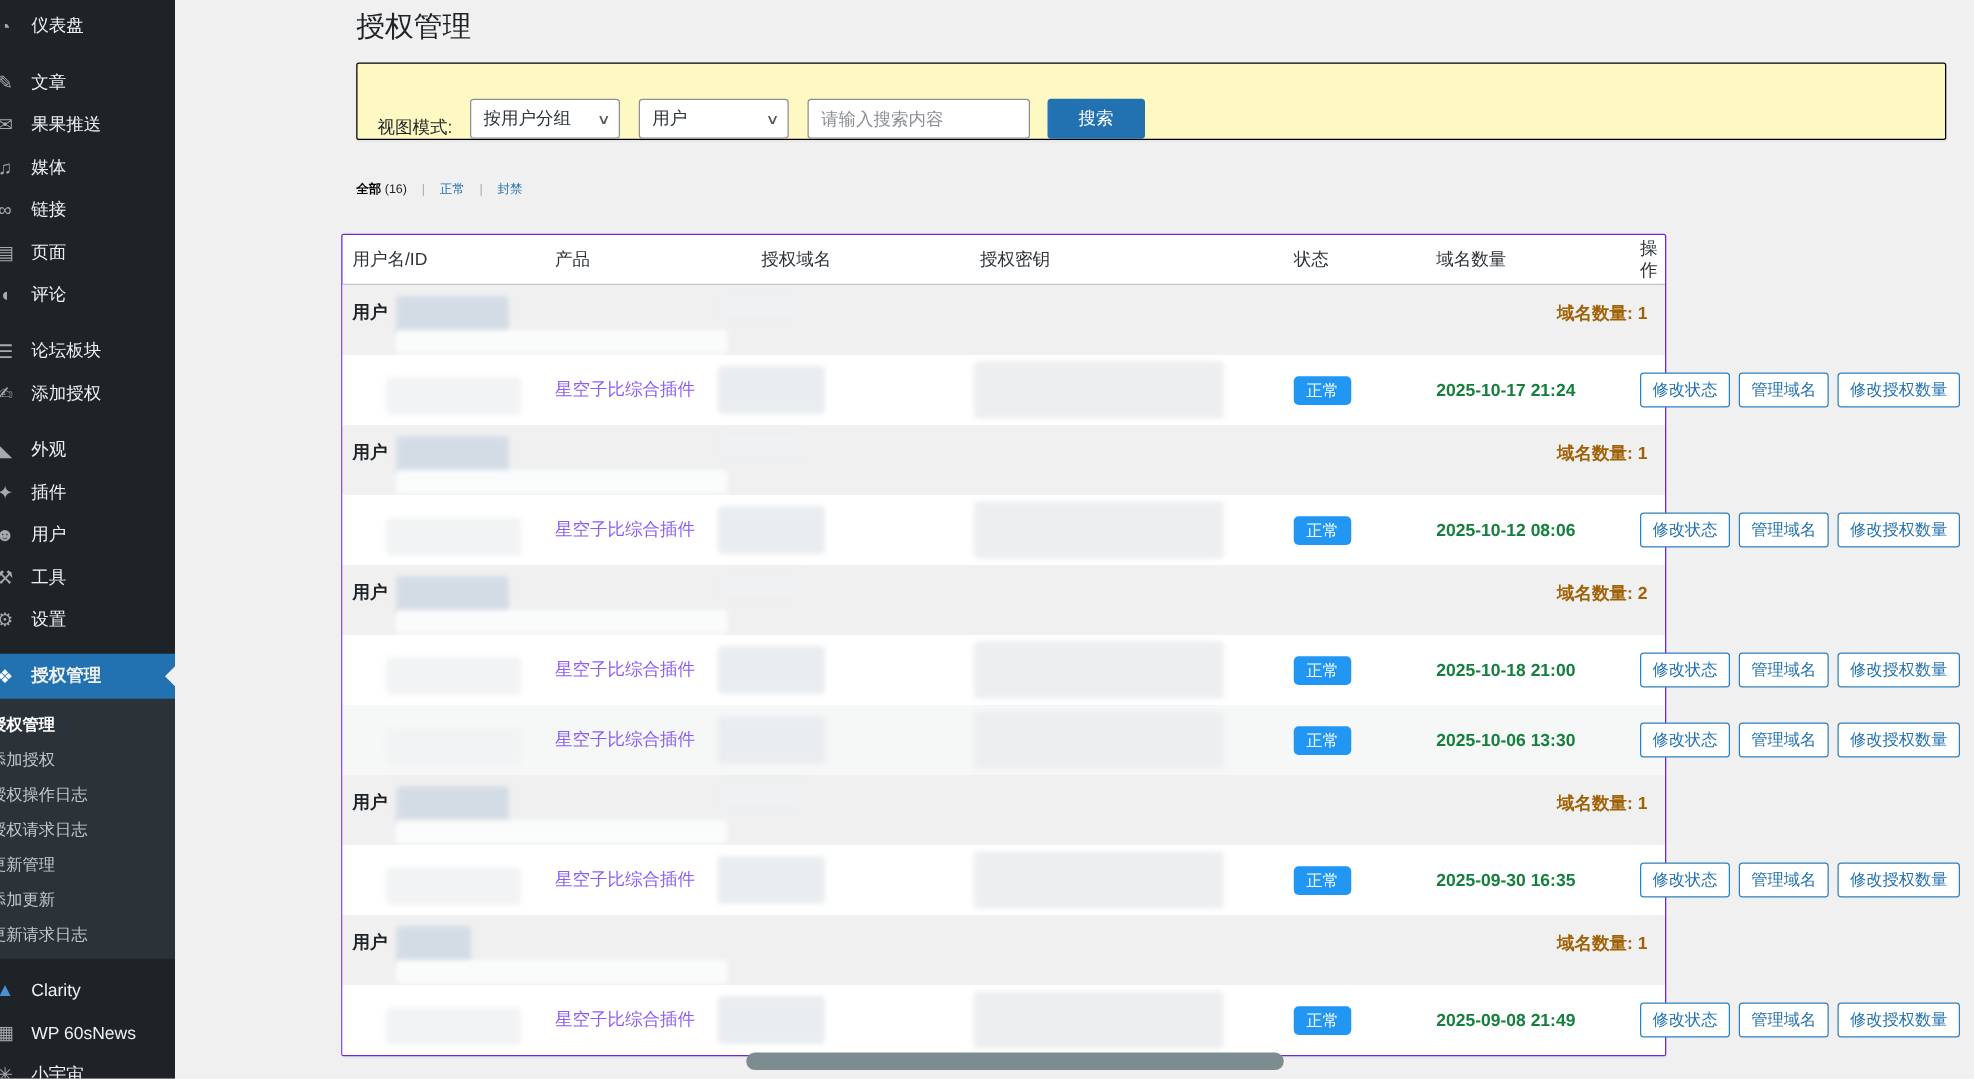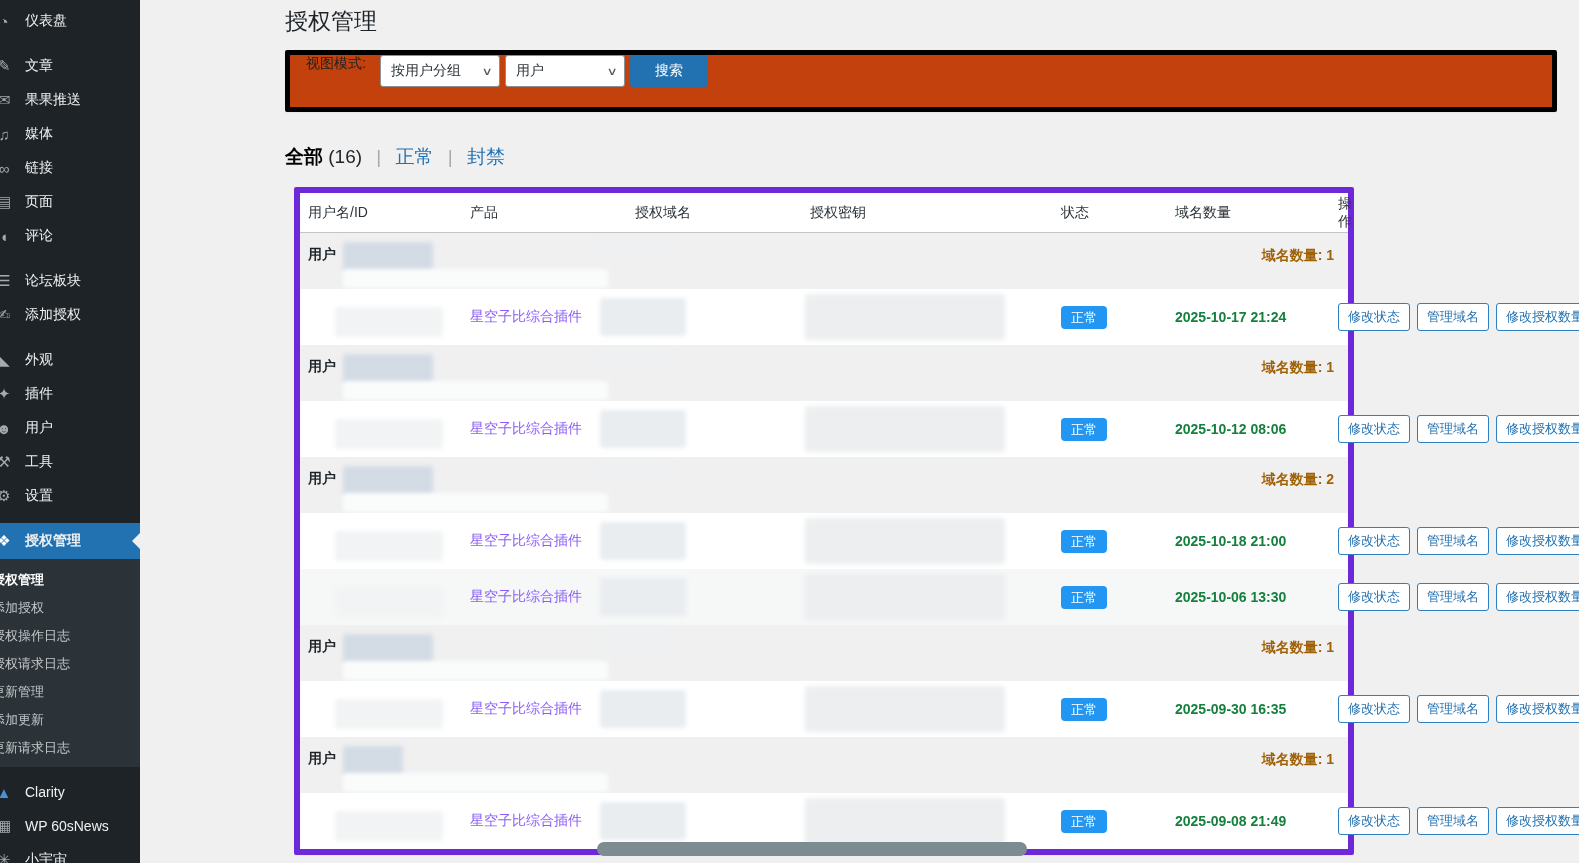--- a/index.html
+++ b/index.html
@@ -44,54 +44,54 @@
   .clarity-icon { color:#4a90d9 !important; }
 
   
   .page-title {
     position:absolute; left:285px; top:6px; font-size:23px;
     font-weight:400; color:#1d2327;
   }
 
   .filter-card {
     position:absolute; left:285px; top:50px; width:1272px; height:62px;
-    background:#c2410c; border:5px solid #000000; border-radius:2px;
+    background:#fef9c3; border:1px solid #000000; border-radius:2px;
     box-shadow:0 1px 1px rgba(0,0,0,.04);
-    display:flex; align-items:flex-start; padding-left:16px; font-size:14px;
+    display:flex; align-items:flex-end; padding-left:16px; font-size:14px;
   }
   .filter-label { color:#1d2327; margin-right:14px; }
   .select-box {
     width:120px; height:32px; background:#fff; border:1px solid #8c8f94;
     border-radius:3px; display:flex; align-items:center; padding:0 8px 0 10px;
-    margin-right:5px; cursor:pointer; color:#2c3338;
+    margin-right:15px; cursor:pointer; color:#2c3338;
   }
   .select-box .sel-value { flex:1; }
   .select-box .chev { color:#50575e; font-size:11px; transform:scaleX(1.4); }
   .search-input {
     width:178px; height:32px; border:1px solid #8c8f94; border-radius:3px;
     background:#fff; padding:0 10px; font-size:14px; margin-right:14px;
     font-family:inherit; color:#2c3338;
   }
   .search-input::placeholder { color:#8c8f94; }
   .search-btn {
     height:32px; padding:0 24px; background:#2271b1; color:#fff;
     border:1px solid #2271b1; border-radius:3px; font-size:14px;
     cursor:pointer; font-family:inherit;
   }
 
-  .tabs { position:absolute; left:285px; top:144px; font-size:19px; }
+  .tabs { position:absolute; left:285px; top:144px; font-size:10px; }
   .tabs .tab-all { color:#000; font-weight:bold; }
   .tabs .tab-count { color:#1d2327; font-weight:normal; }
   .tabs .sep { color:#a7aaad; margin:0 9px; }
   .tabs .tab-link { color:#2271b1; cursor:pointer; text-decoration:none; }
 
   
   .table-card {
-    position:absolute; left:294px; top:187px; width:1060px;
-    background:#fff; border:6px solid #6d28d9; border-radius:2px;
+    position:absolute; left:273px; top:187px; width:1060px;
+    background:#fff; border:1px solid #6d28d9; border-radius:2px;
     box-shadow:0 1px 1px rgba(0,0,0,.04); font-size:14px;
   }
   .t-row {
     display:grid;
     grid-template-columns:162px 165px 175px 251px 114px 163px 1fr;
     align-items:center; padding-left:8px; position:relative;
   }
   .t-head { height:40px; border-bottom:1px solid #c3c4c7; color:#2c3338; }
   .t-head .th { padding-right:6px; }
   .g-head {
@@ -234,20 +234,21 @@
 <div class="filter-card">
   <span class="filter-label">视图模式:</span>
   <div class="select-box">
     <span class="sel-value">按用户分组</span>
     <span class="chev">∨</span>
   </div>
   <div class="select-box">
     <span class="sel-value">用户</span>
     <span class="chev">∨</span>
   </div>
+  <input class="search-input" type="text" placeholder="请输入搜索内容" style="">
   <button class="search-btn">搜索</button>
 </div>
 
 <div class="tabs">
   <span class="tab-all"><span>全部</span>
   <span class="tab-count">(16)</span></span>
   <span class="sep">|</span>
   <a class="tab-link">正常</a>
   <span class="sep">|</span>
   <a class="tab-link">封禁</a>

